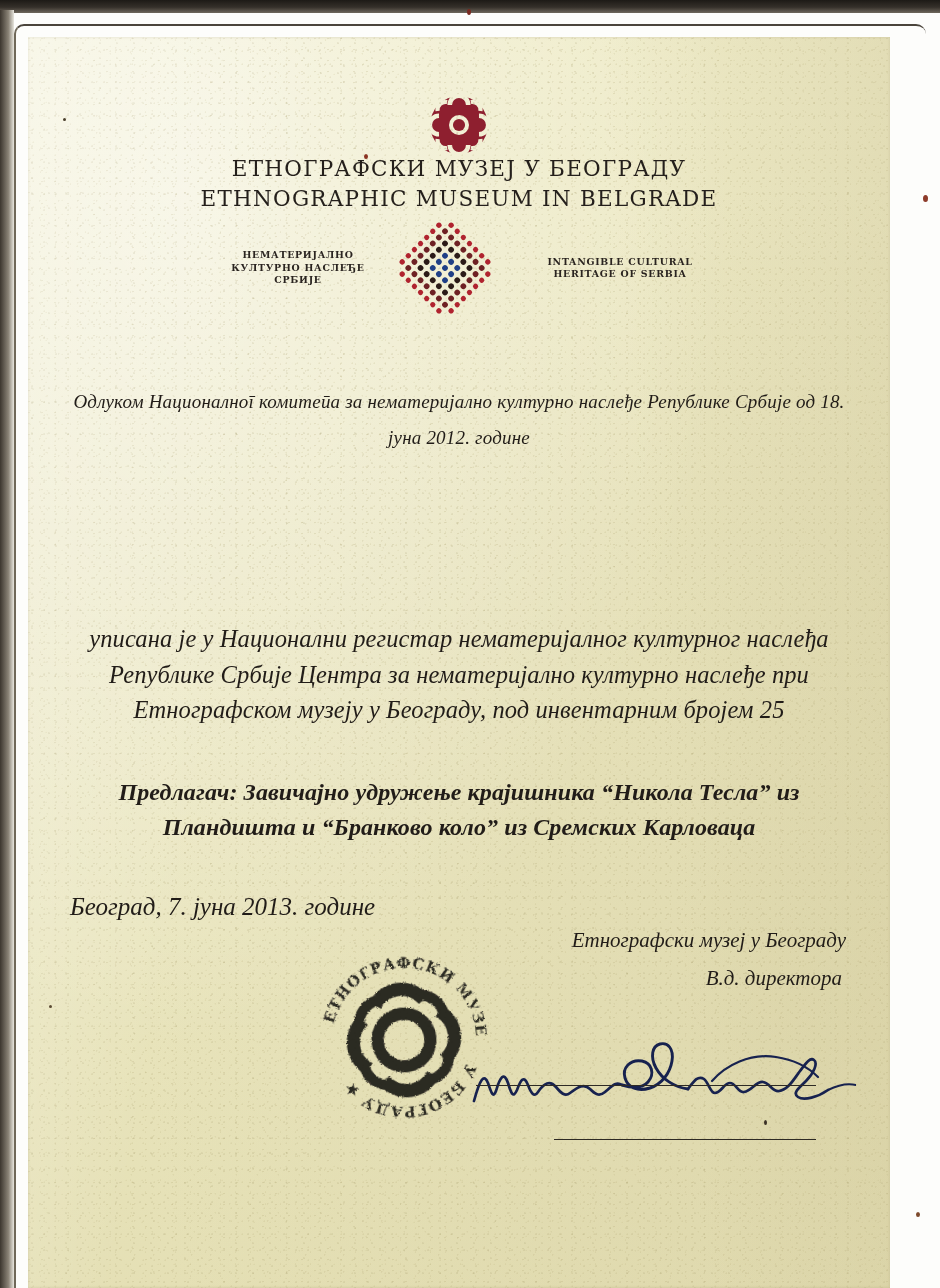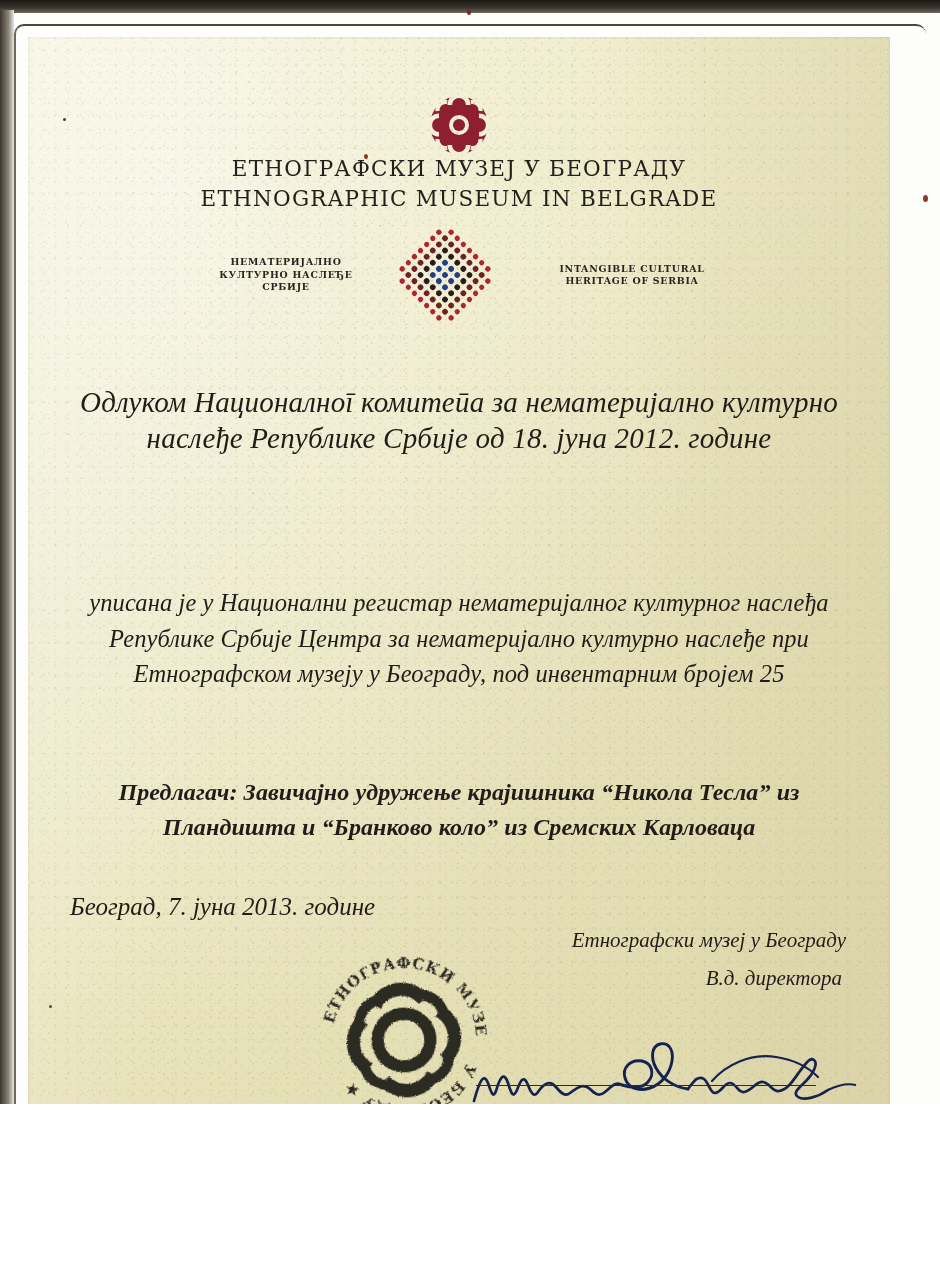--- a/index.html
+++ b/index.html
@@ -11,21 +11,21 @@
     width: 940px;
     height: 1288px;
     overflow: hidden;
     font-family: "Liberation Serif", "DejaVu Serif", serif;
   }
 
   
   #scan {
     position: relative;
     width: 940px;
-    height: 1104px;
+    height: 1288px;
     background: #fdfdfb;
     overflow: hidden;
   }
   
   #scan-top-edge {
     position: absolute;
     left: 0; top: 0;
     width: 940px; height: 13px;
     background: linear-gradient(180deg,#1d1a16 0%, #35302a 55%, #6e675c 100%);
   }
@@ -118,25 +118,25 @@
     letter-spacing: 1.25px;
     line-height: 30px;
     font-weight: 400;
     white-space: nowrap;
   }
 
   
   #ich-band {
     position: absolute;
     left: 0; right: 0;
-    top: 192px;
+    top: 185px;
     display: flex;
     align-items: center;
     justify-content: center;
-    gap: 38px;
+    gap: 26px;
   }
   .ich-text {
     font-family: "DejaVu Serif", "Liberation Serif", serif;
     font-size: 9.4px;
     font-weight: 700;
     letter-spacing: 0.75px;
     line-height: 12.5px;
     color: #2a2420;
     width: 150px;
   }
@@ -149,33 +149,33 @@
     position: absolute;
     left: 34px;
     width: 794px;
     text-align: center;
     color: #211c18;
     font-family: "Liberation Serif", "DejaVu Serif", serif;
     font-style: italic;
   }
   #decision-text {
     top: 347px;
-    font-size: 29px;
+    font-size: 19px;
     line-height: 36px;
     letter-spacing: 0.2px;
   }
   #element-title {
     top: 484px;
     font-size: 38px;
     font-weight: 700;
     line-height: 46px;
     letter-spacing: 0.4px;
   }
   #registration-text {
-    top: 548px;
+    top: 584px;
     font-size: 24.5px;
     line-height: 35.5px;
     letter-spacing: 0.1px;
   }
   #proposer-text {
     top: 738px;
     font-size: 24px;
     font-weight: 700;
     line-height: 35px;
     letter-spacing: 0.1px;

